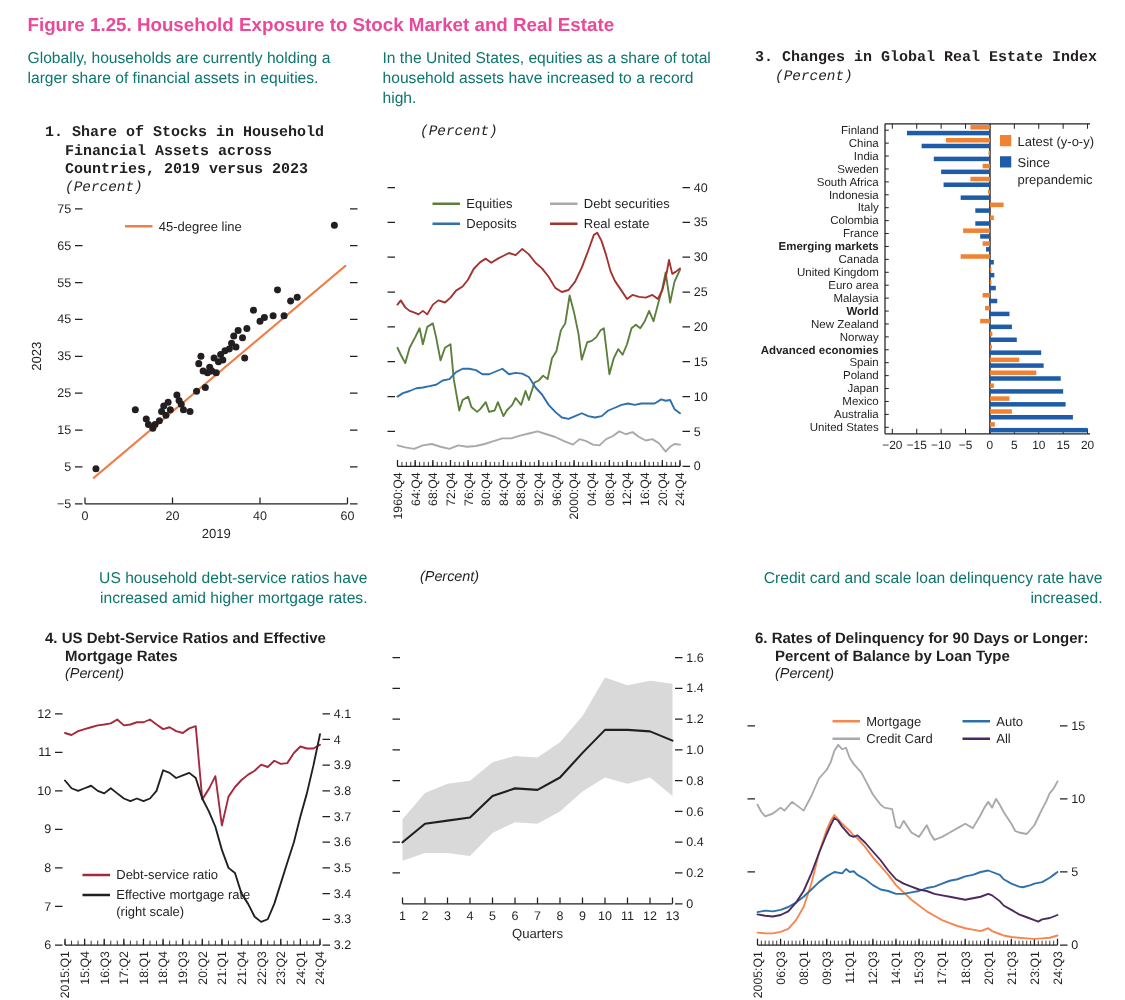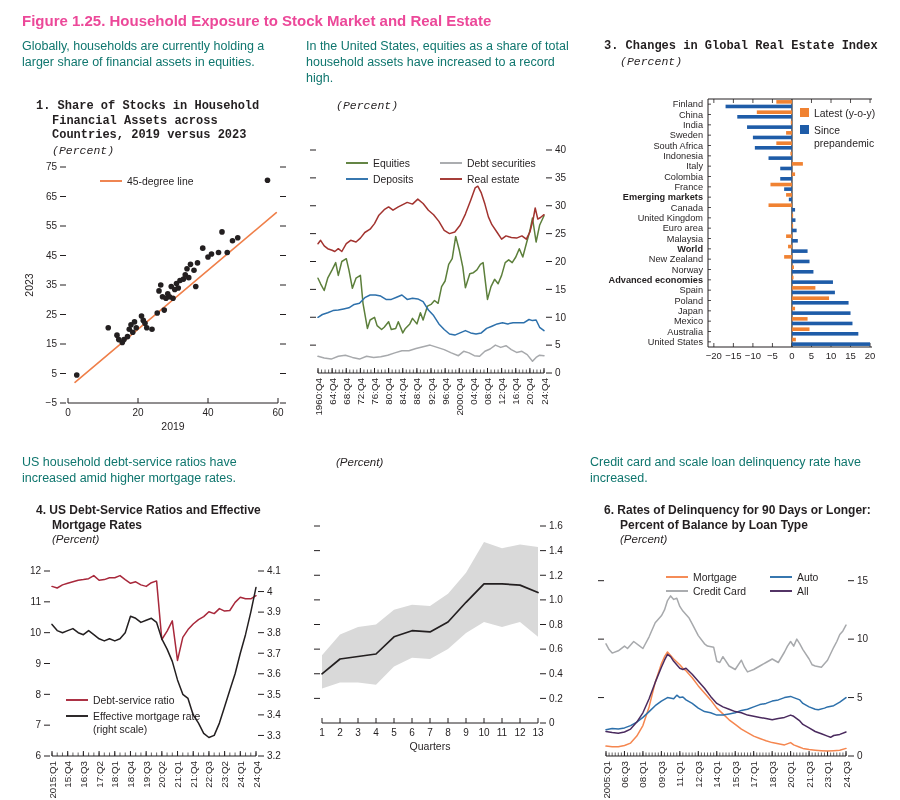--- a/index.html
+++ b/index.html
@@ -5,21 +5,21 @@
   html,body{margin:0;padding:0;}
   body{
     width:900px;height:800px;background:#ffffff;overflow:hidden;
     font-family:"Liberation Sans",sans-serif;color:#231f20;
   }
   .wrap{padding:8px 18px 0 22px;}
   h1{font-size:15px;margin:4px 0 10px 0;color:#ec4899;}
   .grid{display:grid;grid-template-columns:272px 272px 292px;column-gap:12px;row-gap:8px;}
   .intro{color:#0f766e;font-size:12.5px;line-height:1.26;margin:0 0 6px 0;}
   .r1 .intro{min-height:54px;}
-  .r2 .intro{min-height:42px;}
+  .r2 .intro{min-height:42px;text-align:right;}
   .ptw{margin:0;}
   .r1 .ptw{min-height:46px;font-family:Liberation Mono, monospace;}
   .r2 .ptw{min-height:60px;}
   .ptitle{font-size:12px;font-weight:bold;margin:0;line-height:1.22;padding-left:30px;text-indent:-16px;}
   .psub{font-size:11.5px;font-style:italic;margin:1px 0 0 0;padding-left:30px;}
   svg{display:block;font-family:inherit;}
 </style>
 </head>
 <body>
 

